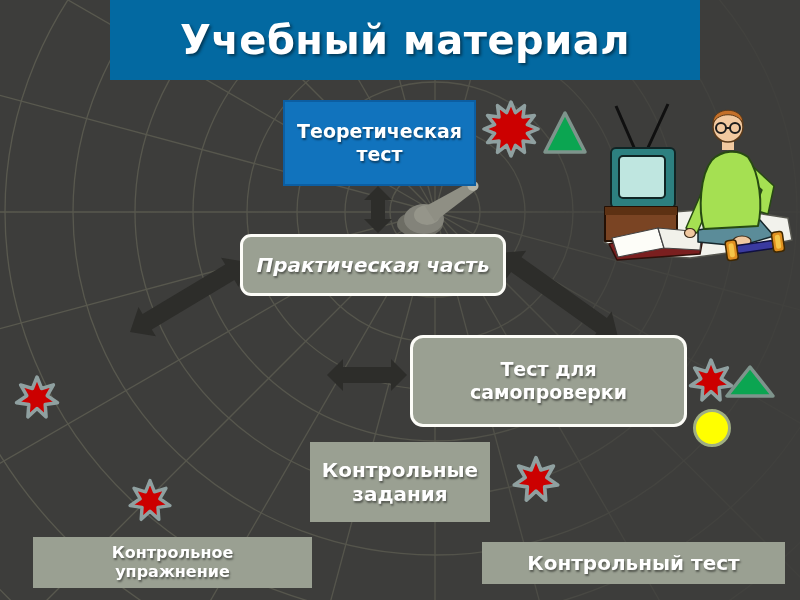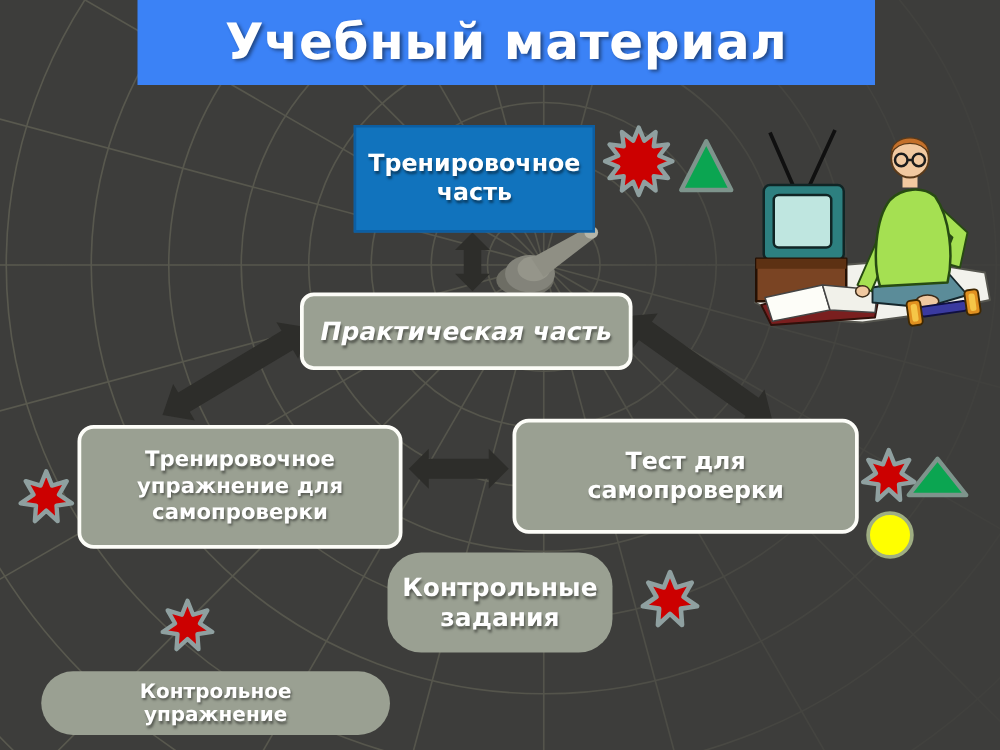--- a/index.html
+++ b/index.html
@@ -4,32 +4,32 @@
 <style>
   html,body{margin:0;padding:0;background:#222;}
   #slide{
     position:relative;width:800px;height:600px;overflow:hidden;
     background:#3d3d3b;
     font-family:"DejaVu Sans","Liberation Sans",sans-serif;
     font-weight:bold;color:#fff;
   }
   svg.layer{position:absolute;left:0;top:0;width:800px;height:600px;}
   .banner{
-    position:absolute;left:110px;top:0;width:590px;height:68px;
-    background:#3b82f6;display:flex;align-items:center;justify-content:center;
+    position:absolute;left:110px;top:0;width:590px;height:80px;
+    background:#0369a1;display:flex;align-items:center;justify-content:center;
   }
   .banner .t{font-size:40px;letter-spacing:.5px;text-shadow:2px 2px 3px rgba(0,0,0,.45);}
   .node{
     position:absolute;display:flex;align-items:center;justify-content:center;
     text-align:center;color:#fff;line-height:1.22;
     text-shadow:1px 2px 2px rgba(0,0,0,.45);box-sizing:border-box;cursor:pointer;
   }
   .blue{background:#1173bd;border:2px solid #0c5ea2;}
   .rounded{background:#9aa092;border:3px solid #fdfdf8;border-radius:13px;}
-  .flat{background:#9aa092;border-radius:27px;}
+  .flat{background:#9aa092;}
   #n-theory{left:283px;top:100px;width:193px;height:86px;font-size:19px;padding:0 10px;}
   #n-practice{left:240px;top:234px;width:266px;height:62px;font-size:20px;border-radius:11px;font-style:italic;}
   #n-training{left:62px;top:340px;width:260px;height:99px;font-size:17px;padding:0 18px;}
   #n-selftest{left:410px;top:335px;width:277px;height:92px;font-size:19px;padding:0 20px;justify-content:center;}
   #n-tasks{left:310px;top:442px;width:180px;height:80px;font-size:20px;padding:0 8px;}
   #n-exercise{left:33px;top:537px;width:279px;height:51px;font-size:16px;padding:0 30px;line-height:1.15;}
   #n-test{left:482px;top:542px;width:303px;height:42px;font-size:20px;}
 </style>
 </head>
 <body>
@@ -101,36 +101,36 @@
       <polygon points="425.1,206.5 470.3,181.8 475.7,190.2 434.9,221.5" fill="#8f8f84"></polygon>
       <ellipse cx="473" cy="186" rx="5.5" ry="5" fill="#b5b5a9"></ellipse>
     </g>
   </svg>
 
   <div class="banner">
     <span class="t">Учебный материал</span>
   </div>
 
   <div class="node blue" id="n-theory">
-    <span>Тренировочное часть</span>
+    <span>Теоретическая тест</span>
   </div>
   <div class="node rounded" id="n-practice">
     <span>Практическая часть</span>
-  </div>
-  <div class="node rounded" id="n-training">
-    <span>Тренировочное упражнение для самопроверки</span>
   </div>
   <div class="node rounded" id="n-selftest">
     <span>Тест для самопроверки</span>
   </div>
   <div class="node flat" id="n-tasks">
     <span>Контрольные задания</span>
   </div>
   <div class="node flat" id="n-exercise">
     <span>Контрольное упражнение</span>
+  </div>
+  <div class="node flat" id="n-test">
+    <span>Контрольный тест</span>
   </div>
 
   <svg class="layer" viewBox="0 0 800 600">
     <defs>
       <polygon id="star7" points="0,-21 4.6,-9.5 16.4,-13.1 10.2,-2.3 20.5,4.7 8.2,6.5 9.1,18.9 0,10.5 -9.1,18.9 -8.2,6.5 -20.5,4.7 -10.2,-2.3 -16.4,-13.1 -4.6,-9.5"></polygon>
     </defs>
 
     <polygon transform="translate(511,129)" fill="#cc0000" stroke="#8fa0a0" stroke-width="3.5" stroke-linejoin="round" points="0,-27 4.4,-16.4 13.5,-23.4 12,-12 23.4,-13.5 16.4,-4.4 27,0 16.4,4.4 23.4,13.5 12,12 13.5,23.4 4.4,16.4 0,27 -4.4,16.4 -13.5,23.4 -12,12 -23.4,13.5 -16.4,4.4 -27,0 -16.4,-4.4 -23.4,-13.5 -12,-12 -13.5,-23.4 -4.4,-16.4"></polygon>
     <polygon points="545,152 585,152 565,113" fill="#0ba551" stroke="#7e948c" stroke-width="3.5" stroke-linejoin="round"></polygon>
 

